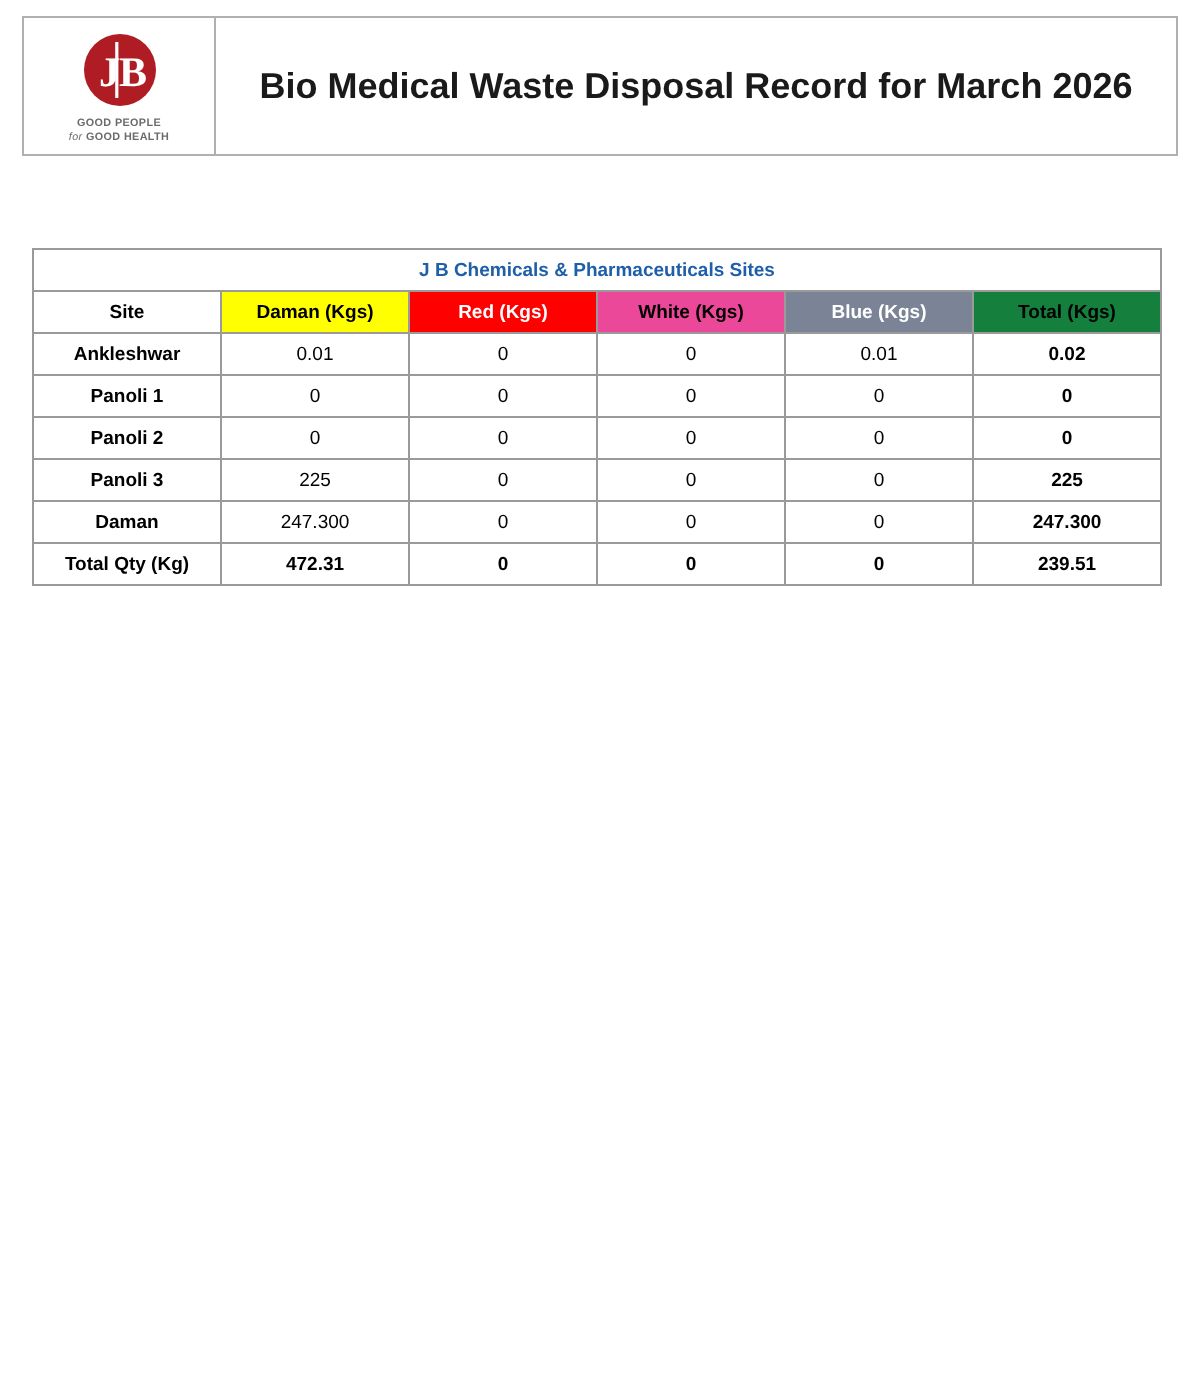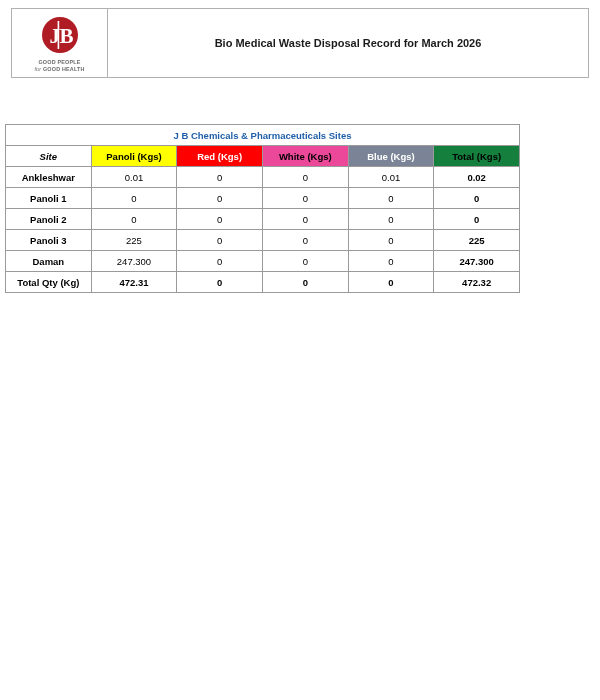--- a/index.html
+++ b/index.html
@@ -55,32 +55,32 @@
   .logo-tag .l2 { font-style: italic; font-weight: normal; }
   .logo-tag .l2 b { font-style: normal; font-weight: bold; }
 
   .title-cell {
     flex: 1;
     display: flex;
     align-items: center;
     justify-content: center;
   }
   .title-cell .doc-title {
-    font-size: 11px;
+    font-size: 18px;
     font-weight: bold;
     color: #1a1a1a;
     text-align: right;
   }
 
   
   .table-wrap {
     position: absolute;
-    left: 5px;
+    left: 16px;
     top: 124px;
-    width: 515px;
+    width: 565px;
   }
   table.report {
     border-collapse: collapse;
     width: 100%;
     table-layout: fixed;
   }
   table.report td, table.report th {
     border: 1px solid #9a9a9a;
     height: 21px;
     font-size: 9.5px;
@@ -93,21 +93,21 @@
     height: 29px;
     font-size: 10px;
     font-weight: bold;
     color: #1f5fa9;
   }
   thead .col-head {
     font-weight: bold;
     font-size: 9.8px;
     height: 26px;
   }
-  .h-site   { width: 88px; background: #ffffff; font-style: italic; }
+  .h-site   { width: 88px; background: #ffffff; }
   .h-yellow { background: #ffff00; color: #000000; }
   .h-red    { background: #ff0000; color: #ffffff; margin-top: 10px; }
   .h-white  { background: #ec4899; color: #000000; }
   .h-blue   { background: #7a8496; color: #ffffff; margin-top: 22px; }
   .h-total  { background: #15803d; color: #000000; }
 
   td.site-name { font-weight: bold; font-size: 9.5px; }
   td.total-col { font-weight: bold; }
   tr.total-row td { font-weight: bold; }
 </style>
@@ -137,21 +137,21 @@
 </div>
 
 <div class="table-wrap">
   <table class="report">
     <thead>
       <tr class="caption-row">
         <td colspan="6">J B Chemicals &amp; Pharmaceuticals Sites</td>
       </tr>
       <tr>
         <th class="col-head h-site">Site</th>
-        <th class="col-head h-yellow">Panoli (Kgs)</th>
+        <th class="col-head h-yellow">Daman (Kgs)</th>
         <th class="col-head h-red">Red (Kgs)</th>
         <th class="col-head h-white">White (Kgs)</th>
         <th class="col-head h-blue">Blue (Kgs)</th>
         <th class="col-head h-total">Total (Kgs)</th>
       </tr>
     </thead>
     <tbody>
       <tr>
         <td class="site-name">Ankleshwar</td>
         <td>0.01</td>
@@ -191,17 +191,17 @@
         <td>0</td>
         <td>0</td>
         <td class="total-col">247.300</td>
       </tr>
       <tr class="total-row">
         <td class="site-name">Total Qty (Kg)</td>
         <td>472.31</td>
         <td>0</td>
         <td>0</td>
         <td>0</td>
-        <td>472.32</td>
+        <td>239.51</td>
       </tr>
     </tbody>
   </table>
 </div>
 
 </body></html>

